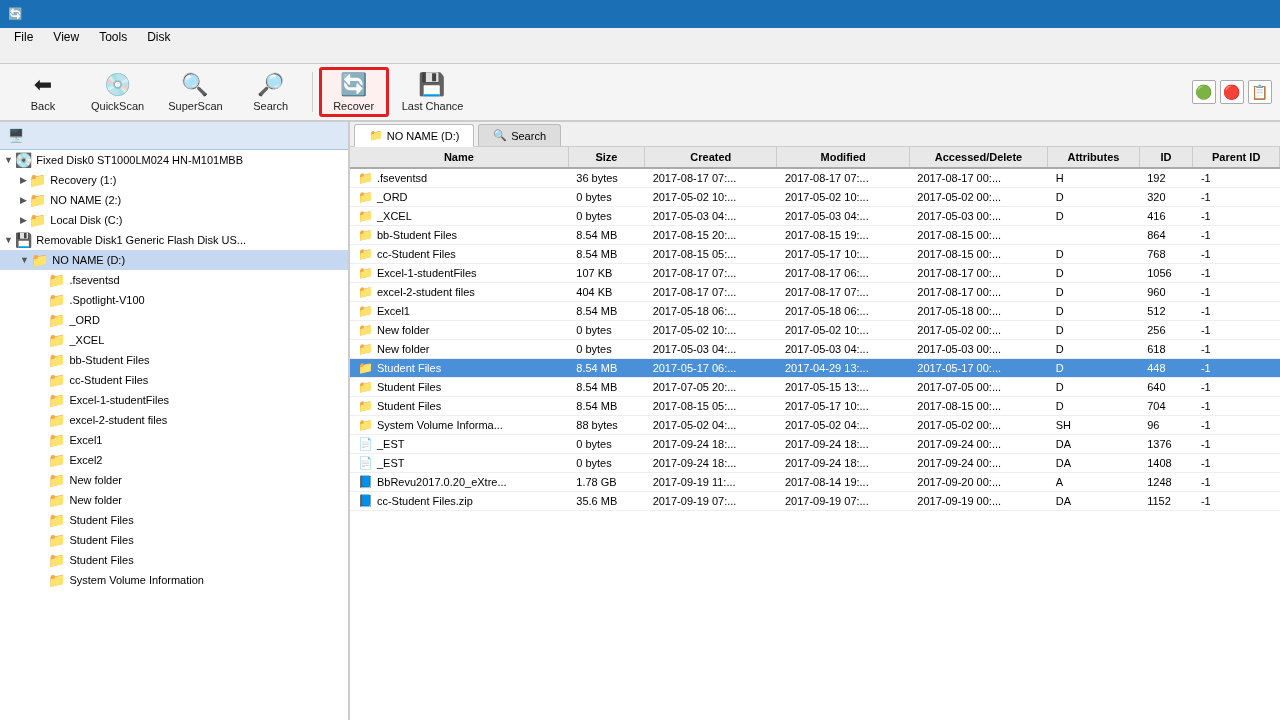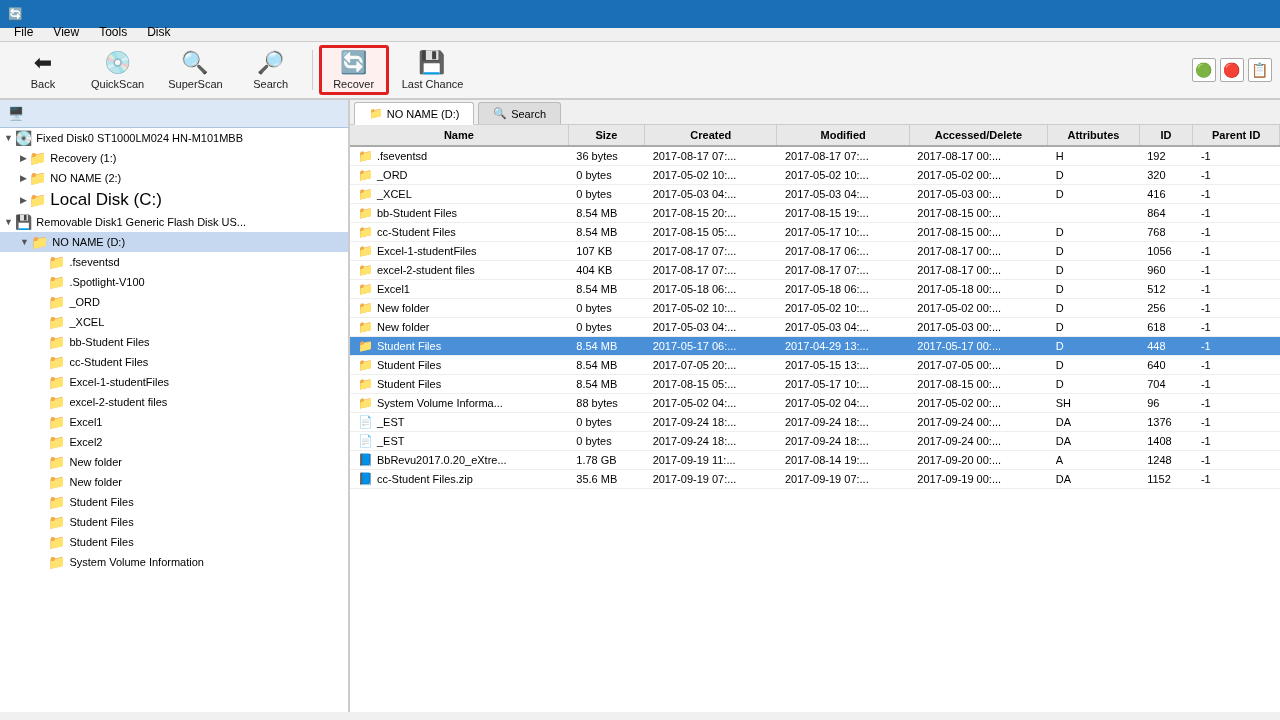--- a/index.html
+++ b/index.html
@@ -13,23 +13,23 @@
       display: flex;
       align-items: center;
       padding: 0 8px;
       font-size: 12px;
       font-weight: bold;
     }
 
     
     #menubar {
       background: #f0f0f0;
-      height: 14px;
-      display: flex;
-      align-items: flex-end;
+      height: 36px;
+      display: flex;
+      align-items: flex-start;
       padding: 0 4px;
       border-bottom: 1px solid #ccc;
     }
     .menu-item {
       padding: 2px 10px;
       cursor: pointer;
       font-size: 12px;
     }
 
     
@@ -236,21 +236,21 @@
         <div class="tree-item">
     <span class="indent" style="width:16px"></span>
     <span style="margin-right:2px;font-size:9px;color:#555">▶</span>
     <span class="icon">📁</span>
     <span style="font-size:11px">NO NAME (2:)</span>
   </div>
         <div class="tree-item">
     <span class="indent" style="width:16px"></span>
     <span style="margin-right:2px;font-size:9px;color:#555">▶</span>
     <span class="icon">📁</span>
-    <span style="font-size:17px">Local Disk (C:)</span>
+    <span style="font-size:11px">Local Disk (C:)</span>
   </div>
         <div class="tree-item">
     <span class="indent" style="width:0px"></span>
     <span style="margin-right:2px;font-size:9px;color:#555">▼</span>
     <span class="icon">💾</span>
     <span style="font-size:11px">Removable Disk1 Generic Flash Disk US...</span>
   </div>
         <div class="tree-item selected">
     <span class="indent" style="width:16px"></span>
     <span style="margin-right:2px;font-size:9px;color:#555">▼</span>

